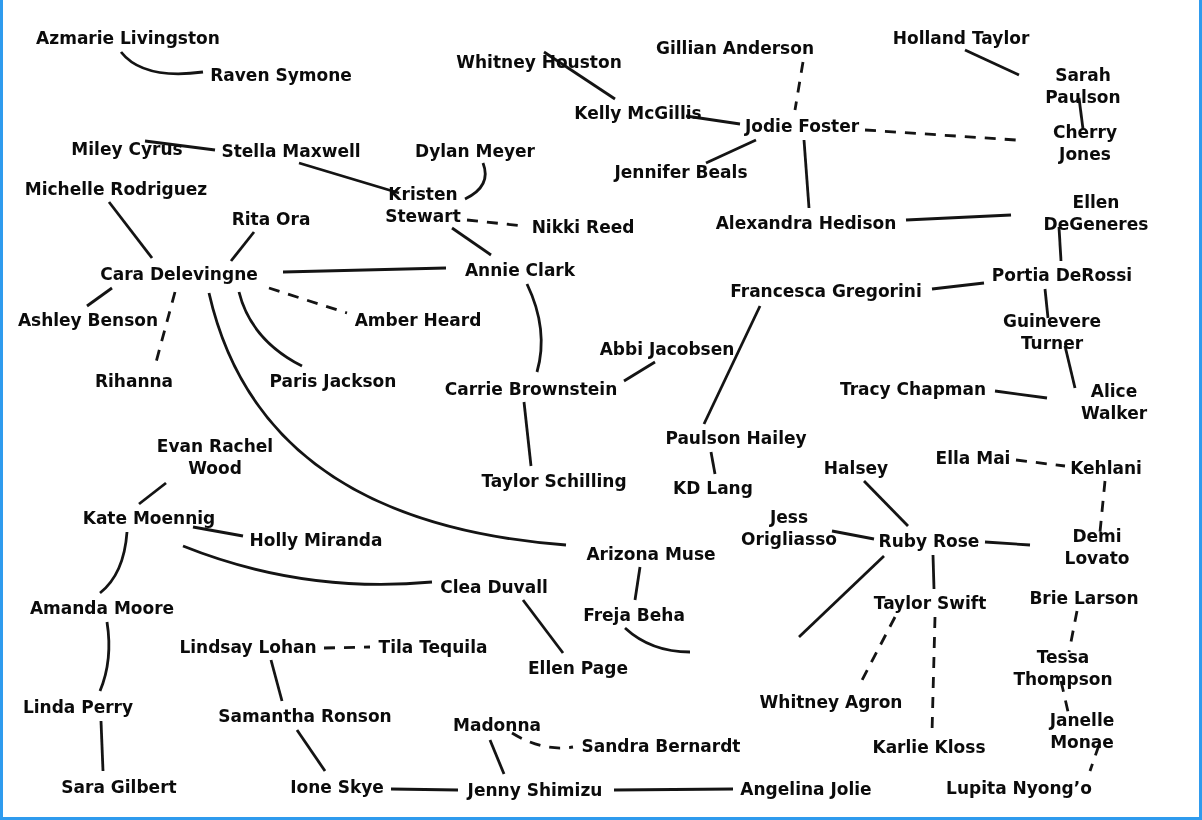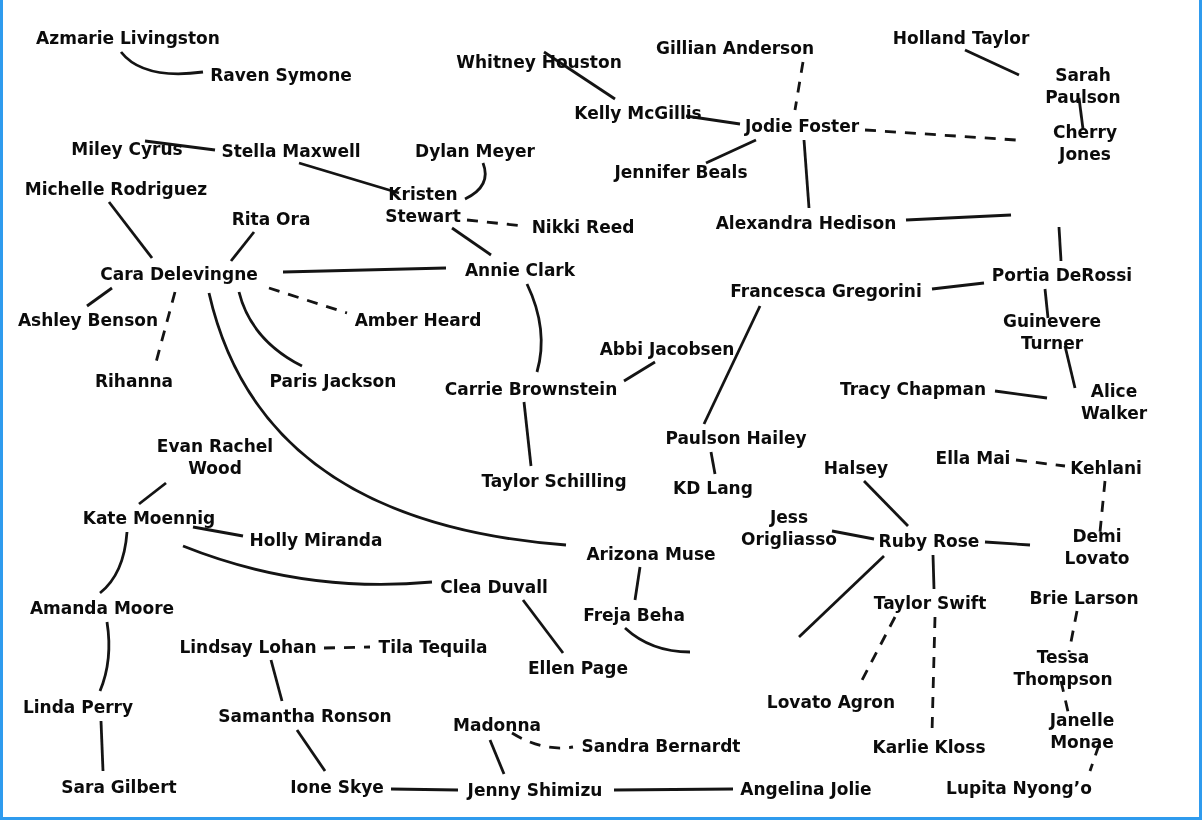--- a/index.html
+++ b/index.html
@@ -125,20 +125,21 @@
       <div class="node" style="left: 124px; top: 149px;">Miley Cyrus</div>
       <div class="node" style="left: 288px; top: 151px;">Stella Maxwell</div>
       <div class="node" style="left: 472px; top: 151px;">Dylan Meyer</div>
       <div class="node" style="left: 678px; top: 172px;">Jennifer Beals</div>
       <div class="node" style="left: 113px; top: 189px;">Michelle Rodriguez</div>
       <div class="node" style="left: 420px; top: 205px;">Kristen
 Stewart</div>
       <div class="node" style="left: 268px; top: 219px;">Rita Ora</div>
       <div class="node" style="left: 580px; top: 227px;">Nikki Reed</div>
       <div class="node" style="left: 803px; top: 223px;">Alexandra Hedison</div>
+      <div class="node" style="left: 1093px; top: 213px;">Ellen DeGeneres</div>
       <div class="node" style="left: 176px; top: 274px;">Cara Delevingne</div>
       <div class="node" style="left: 517px; top: 270px;">Annie Clark</div>
       <div class="node" style="left: 823px; top: 291px;">Francesca Gregorini</div>
       <div class="node" style="left: 1059px; top: 275px;">Portia DeRossi</div>
       <div class="node" style="left: 85px; top: 320px;">Ashley Benson</div>
       <div class="node" style="left: 415px; top: 320px;">Amber Heard</div>
       <div class="node" style="left: 1049px; top: 332px;">Guinevere Turner</div>
       <div class="node" style="left: 664px; top: 349px;">Abbi Jacobsen</div>
       <div class="node" style="left: 131px; top: 381px;">Rihanna</div>
       <div class="node" style="left: 330px; top: 381px;">Paris Jackson</div>
@@ -164,21 +165,21 @@
       <div class="node" style="left: 99px; top: 608px;">Amanda Moore</div>
       <div class="node" style="left: 927px; top: 603px;">Taylor Swift</div>
       <div class="node" style="left: 1081px; top: 598px;">Brie Larson</div>
       <div class="node" style="left: 631px; top: 615px;">Freja Beha</div>
       <div class="node" style="left: 245px; top: 647px;">Lindsay Lohan</div>
       <div class="node" style="left: 430px; top: 647px;">Tila Tequila</div>
       <div class="node" style="left: 575px; top: 668px;">Ellen Page</div>
       <div class="node" style="left: 1060px; top: 668px;">Tessa Thompson</div>
       <div class="node" style="left: 75px; top: 707px;">Linda Perry</div>
       <div class="node" style="left: 302px; top: 716px;">Samantha Ronson</div>
-      <div class="node" style="left: 828px; top: 702px;">Lovato Agron</div>
+      <div class="node" style="left: 828px; top: 702px;">Whitney Agron</div>
       <div class="node" style="left: 494px; top: 725px;">Madonna</div>
       <div class="node" style="left: 658px; top: 746px;">Sandra Bernardt</div>
       <div class="node" style="left: 1079px; top: 731px;">Janelle Monae</div>
       <div class="node" style="left: 926px; top: 747px;">Karlie Kloss</div>
       <div class="node" style="left: 116px; top: 787px;">Sara Gilbert</div>
       <div class="node" style="left: 334px; top: 787px;">Ione Skye</div>
       <div class="node" style="left: 532px; top: 790px;">Jenny Shimizu</div>
       <div class="node" style="left: 803px; top: 789px;">Angelina Jolie</div>
       <div class="node" style="left: 1016px; top: 788px;">Lupita Nyong’o</div>
     </div>

